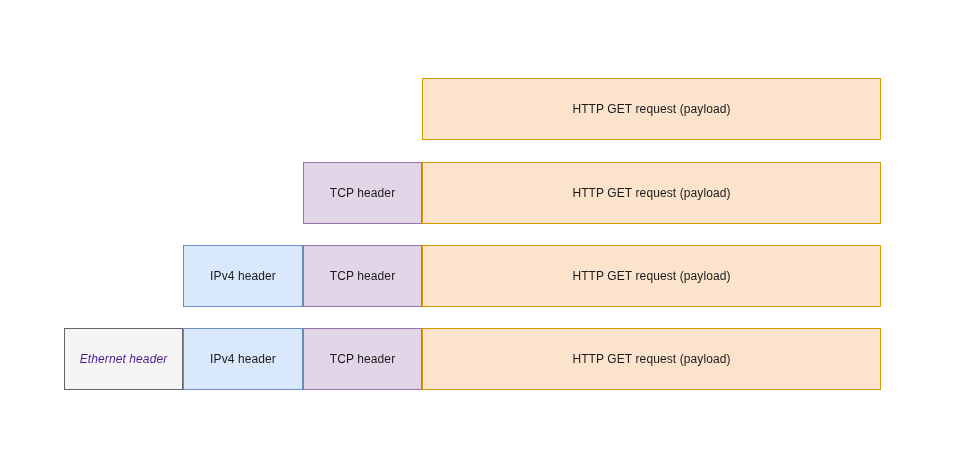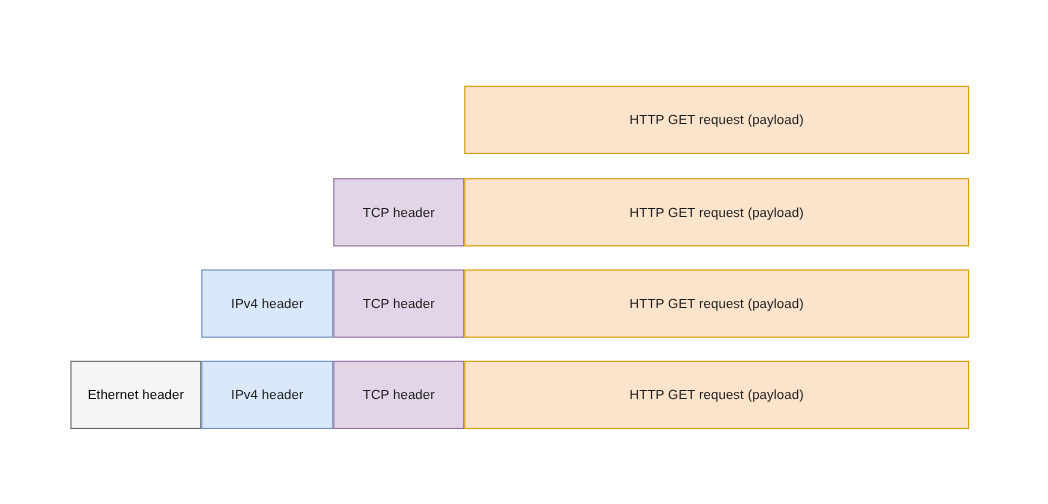--- a/index.html
+++ b/index.html
@@ -65,21 +65,21 @@
       </div>
       <div class="seg" style="left: 303px; width: 119px; background: rgb(225, 213, 231); border-color: rgb(150, 115, 166);">
         <span class="seg-label" style="color: rgb(26, 26, 26);">TCP header</span>
       </div>
       <div class="seg" style="left: 422px; width: 459px; background: rgb(252, 228, 204); border-color: rgb(215, 155, 0);">
         <span class="seg-label" style="color: rgb(26, 26, 26);">HTTP GET request (payload)</span>
       </div>
     </div>
     <div class="row" style="top: 328px; left: 0px; width: 953px;">
       <div class="seg" style="left: 64px; width: 119px; background: rgb(245, 245, 245); border-color: rgb(102, 102, 102);">
-        <span class="seg-label" style="color: #000000;">Ethernet header</span>
+        <span class="seg-label" style="color: #4c1d95; font-style: italic;">Ethernet header</span>
       </div>
       <div class="seg" style="left: 183px; width: 120px; background: rgb(218, 232, 252); border-color: rgb(108, 142, 191);">
         <span class="seg-label" style="color: rgb(26, 26, 26);">IPv4 header</span>
       </div>
       <div class="seg" style="left: 303px; width: 119px; background: rgb(225, 213, 231); border-color: rgb(150, 115, 166);">
         <span class="seg-label" style="color: rgb(26, 26, 26);">TCP header</span>
       </div>
       <div class="seg" style="left: 422px; width: 459px; background: rgb(252, 228, 204); border-color: rgb(215, 155, 0);">
         <span class="seg-label" style="color: rgb(26, 26, 26);">HTTP GET request (payload)</span>
       </div>

